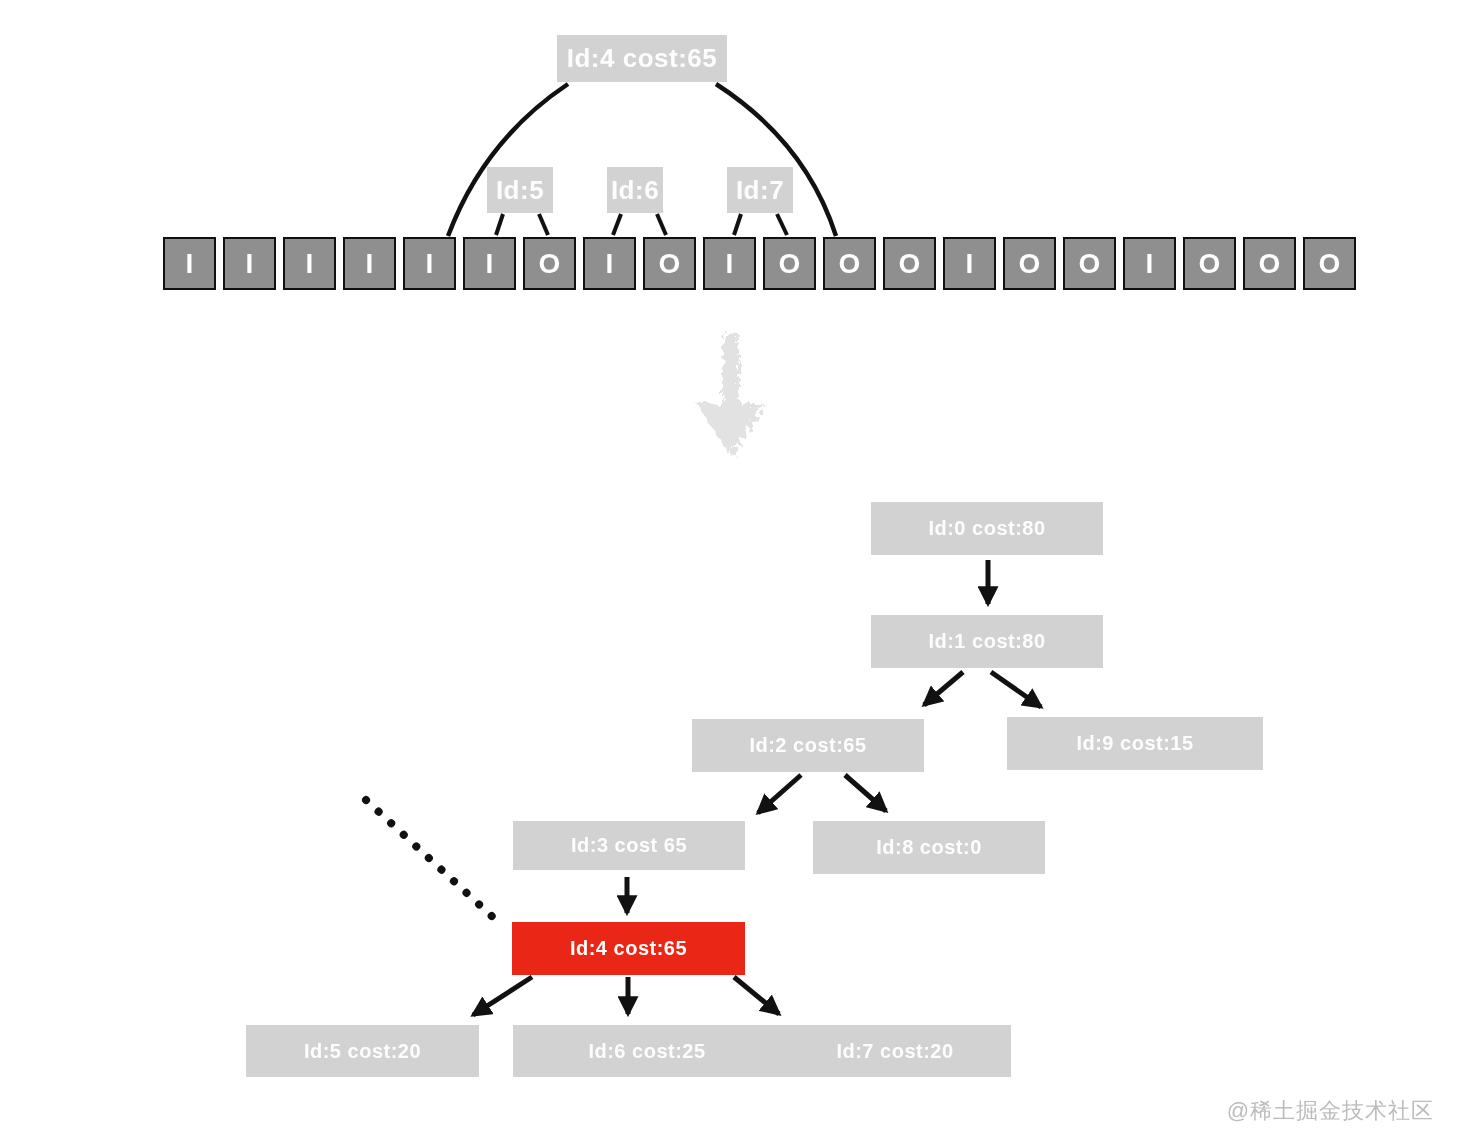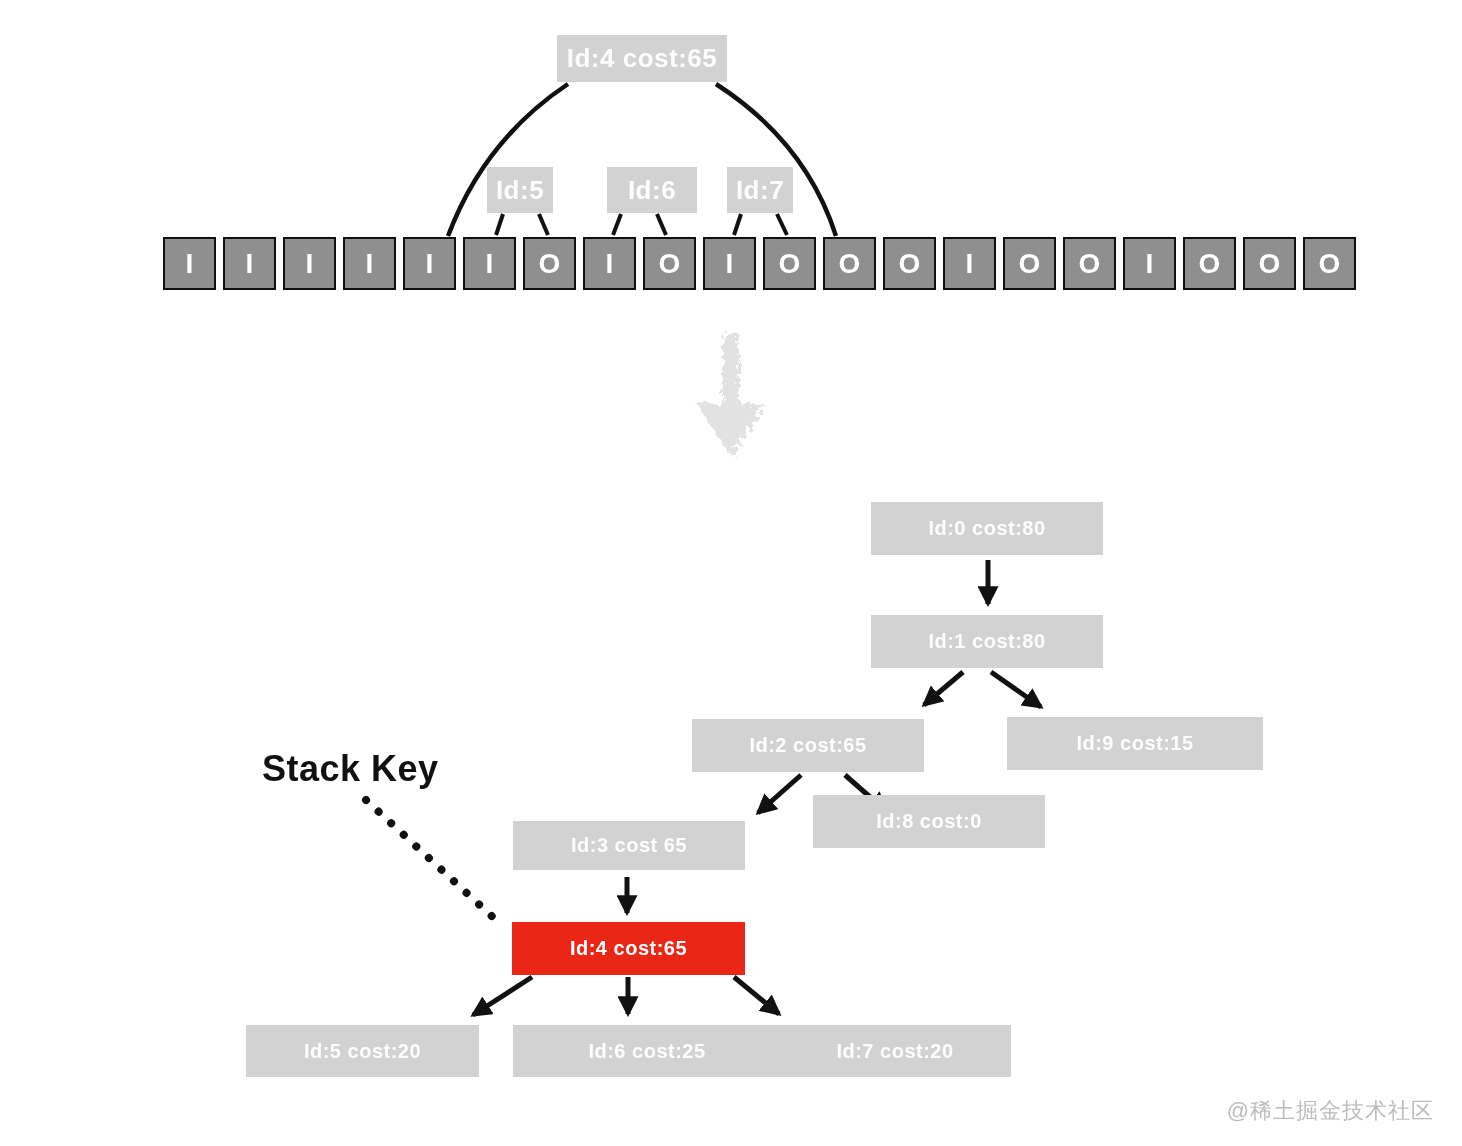--- a/index.html
+++ b/index.html
@@ -80,21 +80,21 @@
     <line x1="734" y1="977" x2="779" y2="1014" marker-end="url(#ah)"></line>
   </g>
 
   <line x1="366" y1="800" x2="497" y2="921" stroke="#111111" stroke-width="8" stroke-linecap="round" stroke-dasharray="0.1 17"></line>
 </svg>
 
 <div class="layer">
 
   <div class="glabel" style="left:557px;top:35px;width:170px;height:47px;">Id:4 cost:65</div>
   <div class="glabel" style="left:487px;top:167px;width:66px;height:46px;">Id:5</div>
-  <div class="glabel" style="left:607px;top:167px;width:90px;height:46px;">Id:6</div>
+  <div class="glabel" style="left:607px;top:167px;width:56px;height:46px;">Id:6</div>
   <div class="glabel" style="left:727px;top:167px;width:66px;height:46px;">Id:7</div>
 
   <div id="cell-row">
       <div class="cell" style="left: 163px; top: 237px;">I</div>
       <div class="cell" style="left: 223px; top: 237px;">I</div>
       <div class="cell" style="left: 283px; top: 237px;">I</div>
       <div class="cell" style="left: 343px; top: 237px;">I</div>
       <div class="cell" style="left: 403px; top: 237px;">I</div>
       <div class="cell" style="left: 463px; top: 237px;">I</div>
       <div class="cell" style="left: 523px; top: 237px;">O</div>
@@ -112,23 +112,22 @@
       <div class="cell" style="left: 1243px; top: 237px;">O</div>
       <div class="cell" style="left: 1303px; top: 237px;">O</div>
     </div>
 
   <div id="tree-layer">
       <div class="node" style="left: 871px; top: 502px; width: 232px; height: 53px;">Id:0 cost:80</div>
       <div class="node" style="left: 871px; top: 615px; width: 232px; height: 53px;">Id:1 cost:80</div>
       <div class="node" style="left: 692px; top: 719px; width: 232px; height: 53px;">Id:2 cost:65</div>
       <div class="node" style="left: 1007px; top: 717px; width: 256px; height: 53px;">Id:9 cost:15</div>
       <div class="node" style="left: 513px; top: 821px; width: 232px; height: 49px;">Id:3 cost 65</div>
-      <div class="node" style="left: 813px; top: 795px; width: 232px; height: 53px;">Id:8 cost:0</div>
+      <div class="node" style="left: 813px; top: 821px; width: 232px; height: 53px;">Id:8 cost:0</div>
       <div class="node highlight" style="left: 512px; top: 922px; width: 233px; height: 53px;">Id:4 cost:65</div>
       <div class="node" style="left: 246px; top: 1025px; width: 233px; height: 52px;">Id:5 cost:20</div>
       <div class="node" style="left: 513px; top: 1025px; width: 268px; height: 52px;">Id:6 cost:25</div>
       <div class="node" style="left: 779px; top: 1025px; width: 232px; height: 52px;">Id:7 cost:20</div>
     </div>
 
-  <div class="stack-key">Stack Key</div>
 
   <div class="watermark">@稀土掘金技术社区</div>
 </div>
 
 </body></html>

